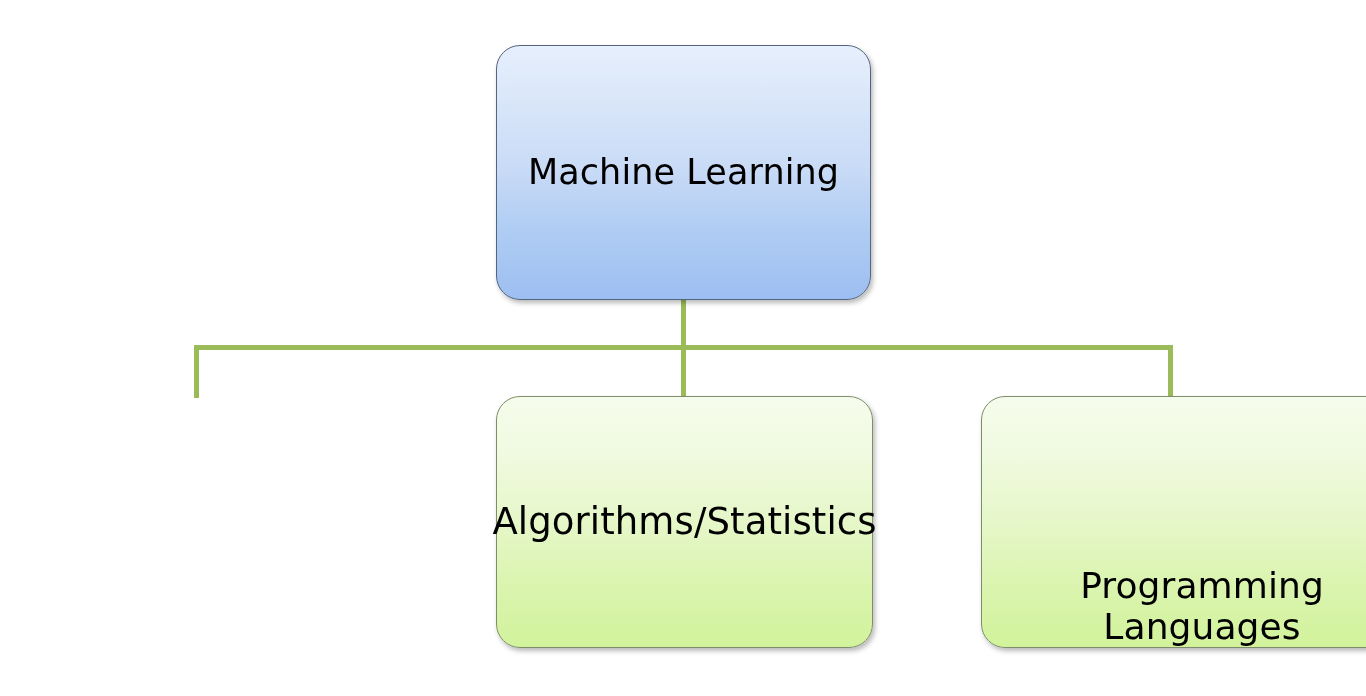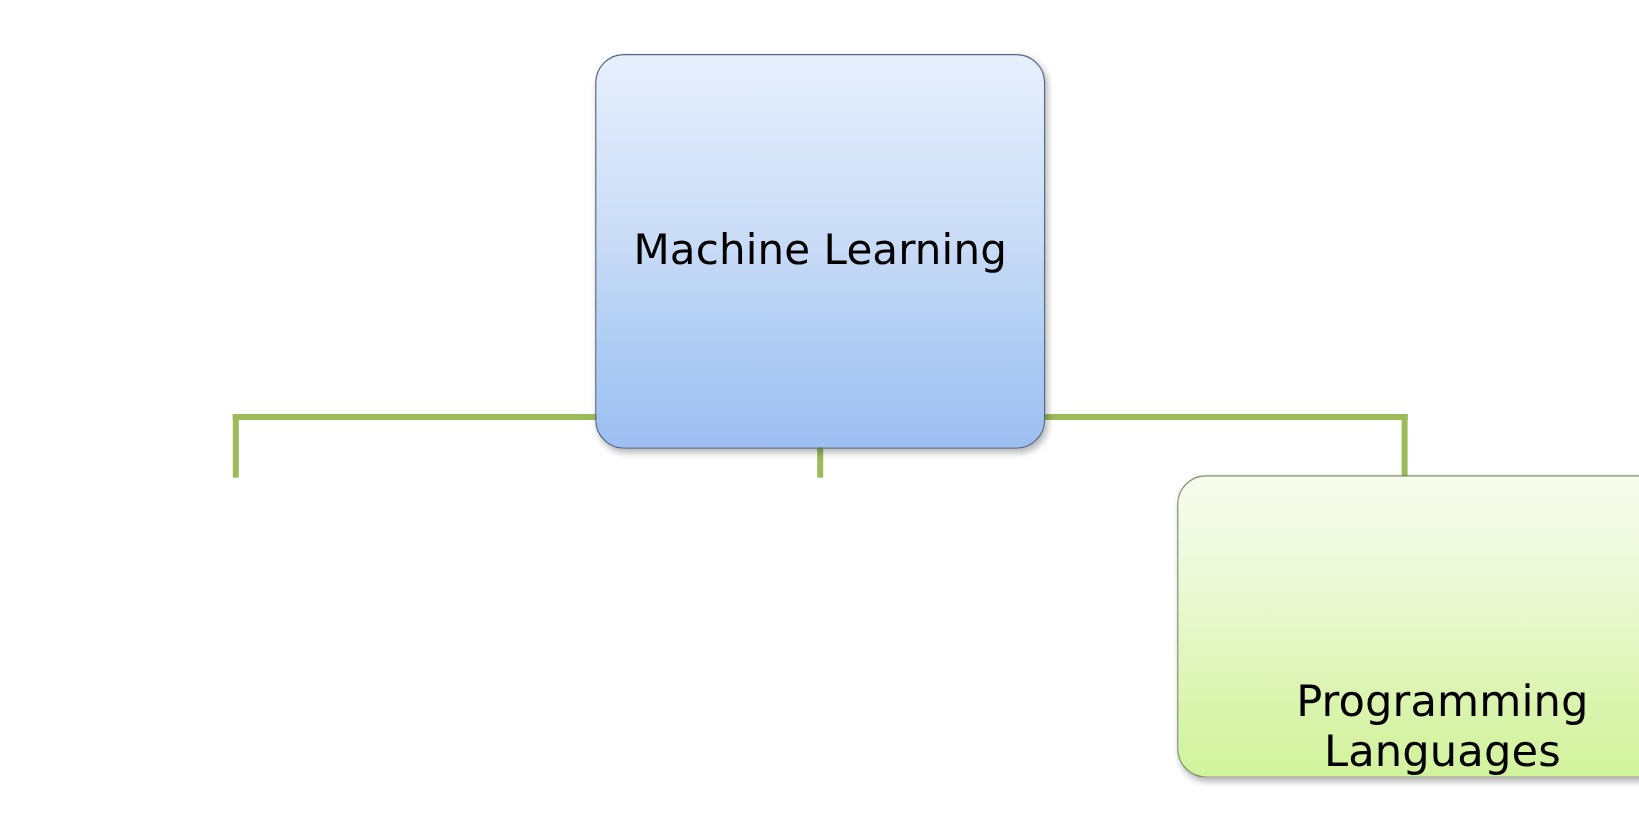--- a/index.html
+++ b/index.html
@@ -51,21 +51,21 @@
     color: #000000;
     line-height: 1.12;
     letter-spacing: 0.1px;
     box-shadow: 2px 3px 5px rgba(0,0,0,0.28);
   }
 
   .node-root {
     left: 496px;
     top: 45px;
     width: 375px;
-    height: 329px;
+    height: 255px;
     border: 1px solid #53657F;
     background: linear-gradient(to bottom,
                 #E6EFFC 0%,
                 #DCE8FA 18%,
                 #C9DBF6 48%,
                 #AECCF3 74%,
                 #9DBEF1 100%);
     font-size: 35px;
   }
 
@@ -98,19 +98,22 @@
   <div class="connector conn-h"></div>
   <div class="connector conn-v conn-v-center"></div>
   <div class="connector conn-v conn-v-left"></div>
   <div class="connector conn-v conn-v-right"></div>
 
   <div class="node node-root">
     <span class="node-label">Machine Learning</span>
   </div>
 
 
+  <div class="node node-child node-algos">
+    <span class="node-label">Algorithms/Statistics</span>
+  </div>
 
   <div class="node node-child node-langs">
     <span class="node-label">Programming
 Languages</span>
   </div>
 
 </div>
 
 </body></html>

